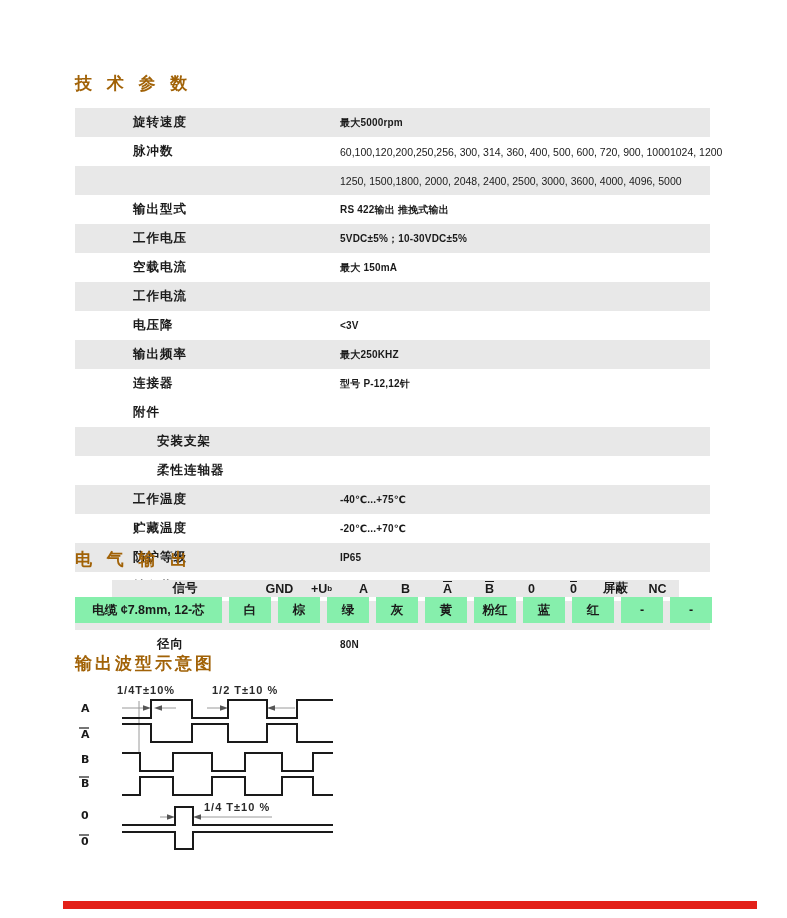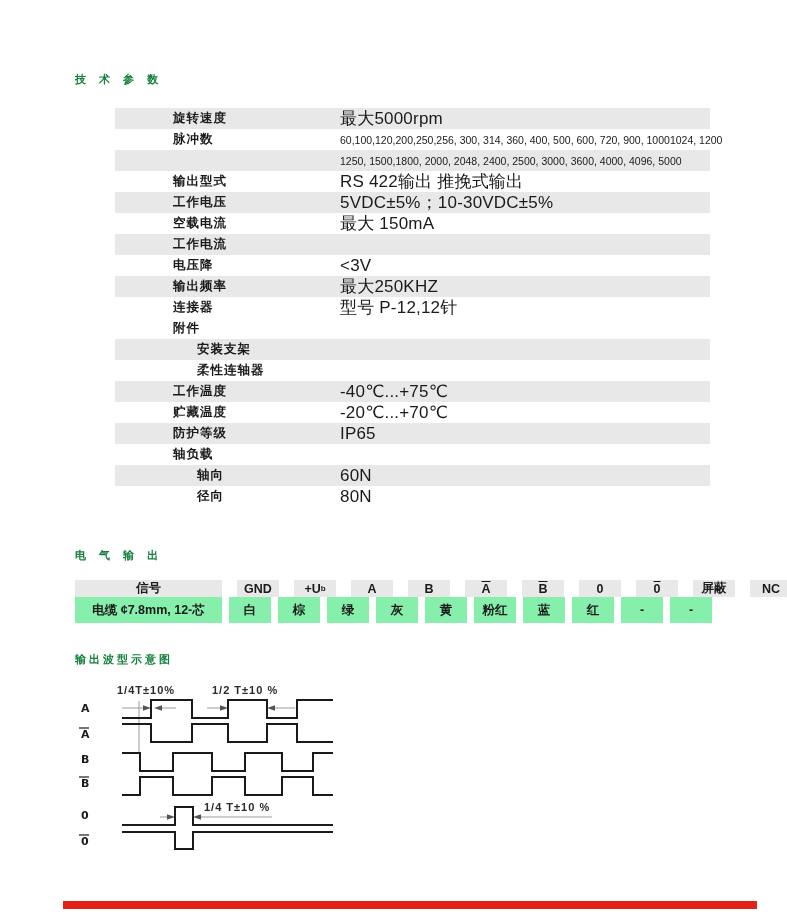--- a/index.html
+++ b/index.html
@@ -1,34 +1,34 @@
 <!DOCTYPE html>
 <html><head>
 <meta charset="utf-8">
 <style>
   html,body{margin:0;padding:0;background:#fff;}
   #page{
     position:relative;width:787px;height:918px;background:#ffffff;overflow:hidden;
     font-family:"Liberation Sans","DejaVu Sans",sans-serif;color:#1a1a1a;
   }
   .section-title{
-    position:absolute;left:75px;color:#15803d;font-size:11px;font-weight:bold;
+    position:absolute;left:75px;color:#a16207;font-size:17px;font-weight:bold;
     letter-spacing:5px;white-space:nowrap;
   }
   
   #spec-table{position:absolute;left:75px;top:108px;width:635px;}
-  .spec-row{height:21px;display:flex;align-items:center;background:#ffffff;margin-left:40px;}
+  .spec-row{height:29px;display:flex;align-items:center;background:#ffffff;}
   .spec-row.shaded{background:#e8e8e8;}
   .spec-label{font-size:12.5px;font-weight:600;padding-left:58px;white-space:nowrap;letter-spacing:1px;}
   .spec-label.indent{padding-left:82px;}
-  .spec-value{position:absolute;left:265px;font-size:17px;font-weight:400;white-space:nowrap;letter-spacing:.2px;}
+  .spec-value{position:absolute;left:265px;font-size:10px;font-weight:700;white-space:nowrap;letter-spacing:.2px;}
   .spec-value.small{font-size:10.5px;font-weight:400;letter-spacing:0;}
   
   #signal-table{position:absolute;left:75px;top:580px;width:640px;}
-  .sig-header{display:flex;gap:15px;height:17px;}
+  .sig-header{display:flex;gap:0;height:17px;justify-content:center;}
   .sig-cell{background:#e8e8e8;display:flex;align-items:center;justify-content:center;
     font-size:12.5px;font-weight:bold;width:42px;flex:none;}
   .sig-cell.wide{width:147px;}
   .sig-cell sub{font-size:8px;font-weight:bold;}
   .ovl{text-decoration:overline;}
   .sig-datarow{display:flex;gap:7px;height:26px;}
   .sig-dcell{width:42px;flex:none;display:flex;align-items:center;justify-content:center;
     font-size:12.5px;font-weight:600;background:#86efac;}
   .sig-dcell.wide{width:147px;}
   

